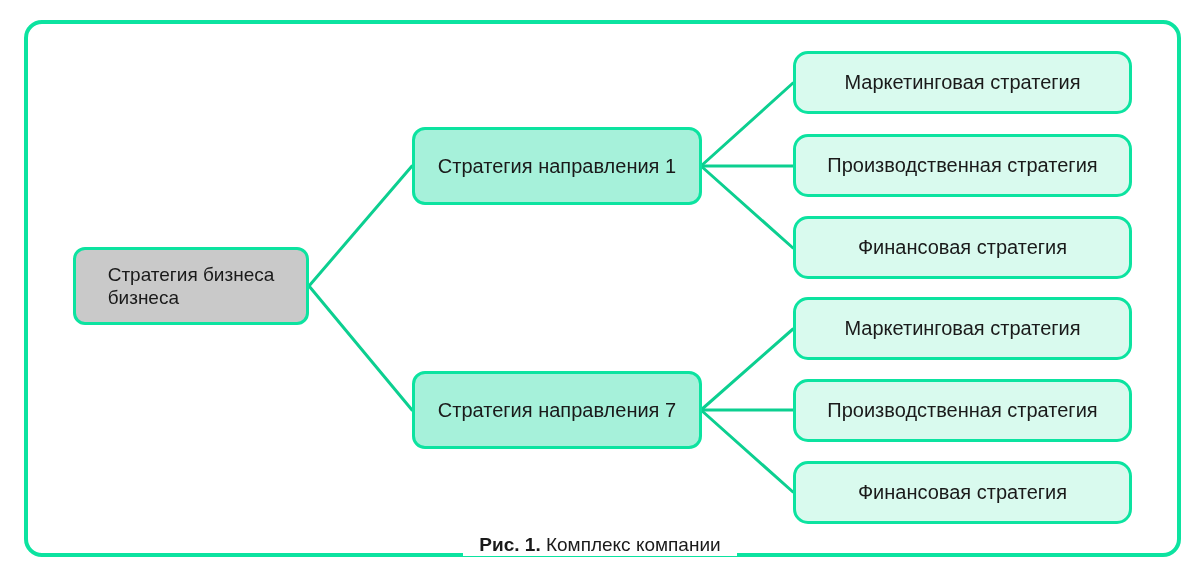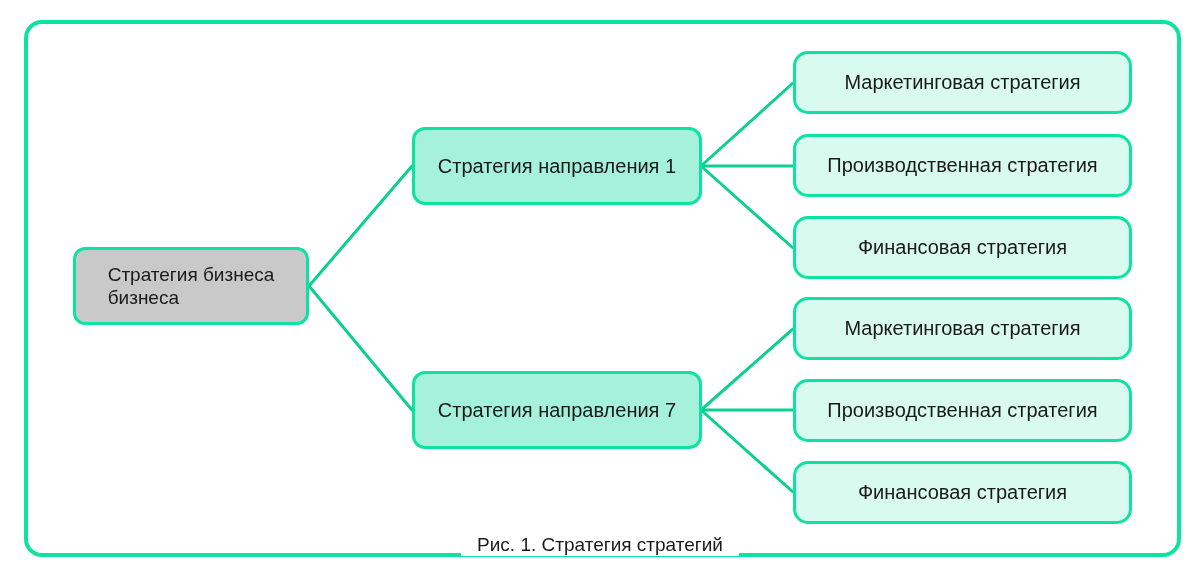--- a/index.html
+++ b/index.html
@@ -68,21 +68,21 @@
     color: #1a1a1a;
     z-index: 4;
     pointer-events: none;
   }
   #caption .cap-inner {
     display: inline-block;
     background: #ffffff;
     padding: 0 16px;
   }
   #caption .cap-bold {
-    font-weight: normal;
+    font-weight: bold;
   }
 </style>
 </head>
 <body>
 
 <div id="stage">
 
   <svg id="vector" viewBox="0 0 1200 585" xmlns="http://www.w3.org/2000/svg">
 
     <path d="M 42 22 H 1163 A 16 16 0 0 1 1179 38 V 539 A 16 16 0 0 1 1163 555 H 42 A 16 16 0 0 1 26 539 V 38 A 16 16 0 0 1 42 22 Z" fill="none" stroke="#0ce3a0" stroke-width="4"></path>
@@ -149,17 +149,17 @@
   </div>
 
   <div class="node node-leaf" style="left:793px; top:461px; width:339px; height:63px;
               background:#d9faee; border-color:#0ce3a0;">
     <span>Финансовая стратегия</span>
   </div>
 
   <div id="caption">
     <span class="cap-inner">
       <span class="cap-bold">Рис. 1.</span>
-      <span>Стратегия стратегий</span>
+      <span>Комплекс компании</span>
     </span>
   </div>
 
 </div>
 
 </body></html>

